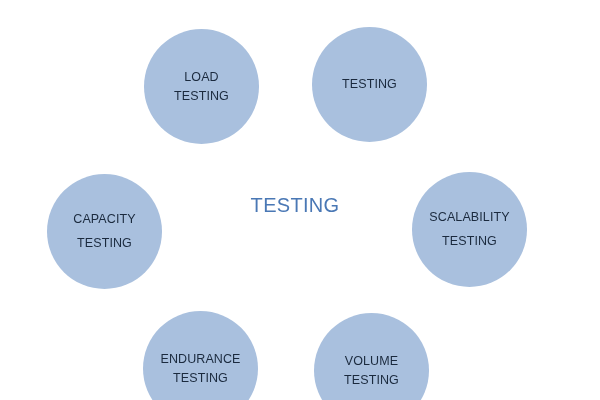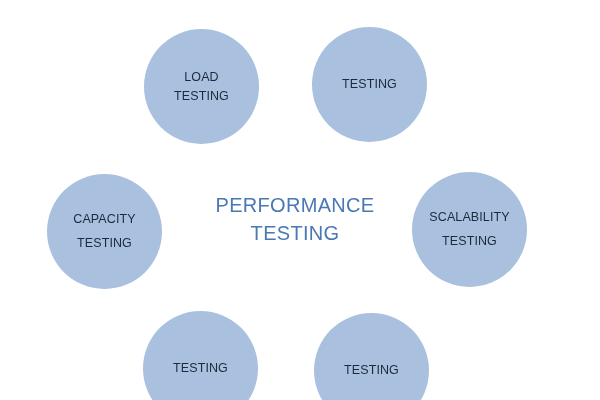--- a/index.html
+++ b/index.html
@@ -68,25 +68,26 @@
     <span>CAPACITY</span>
     <span class="l2-gap">TESTING</span>
   </div>
 
   <div class="bubble" style="left:412px; top:144px;">
     <span>SCALABILITY</span>
     <span class="l2-gap">TESTING</span>
   </div>
 
   <div class="bubble" style="left:143px; top:283px;">
+    <span>ENDURANCE</span>
     <span>TESTING</span>
   </div>
 
   <div class="bubble" style="left:314px; top:285px;">
+    <span>VOLUME</span>
     <span>TESTING</span>
   </div>
 
   <div id="center-title">
-    <span>PERFORMANCE</span>
     <span>TESTING</span>
   </div>
 
 </div>
 
 </body></html>

